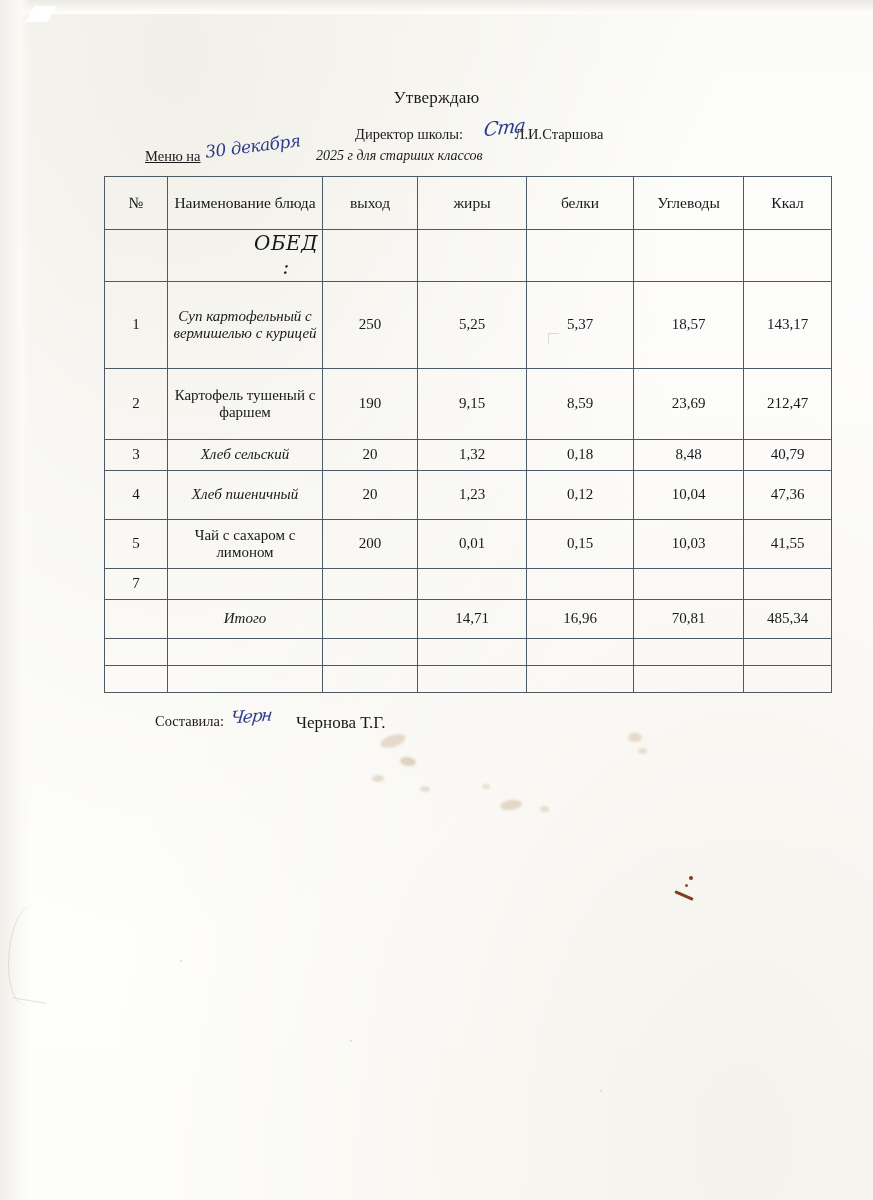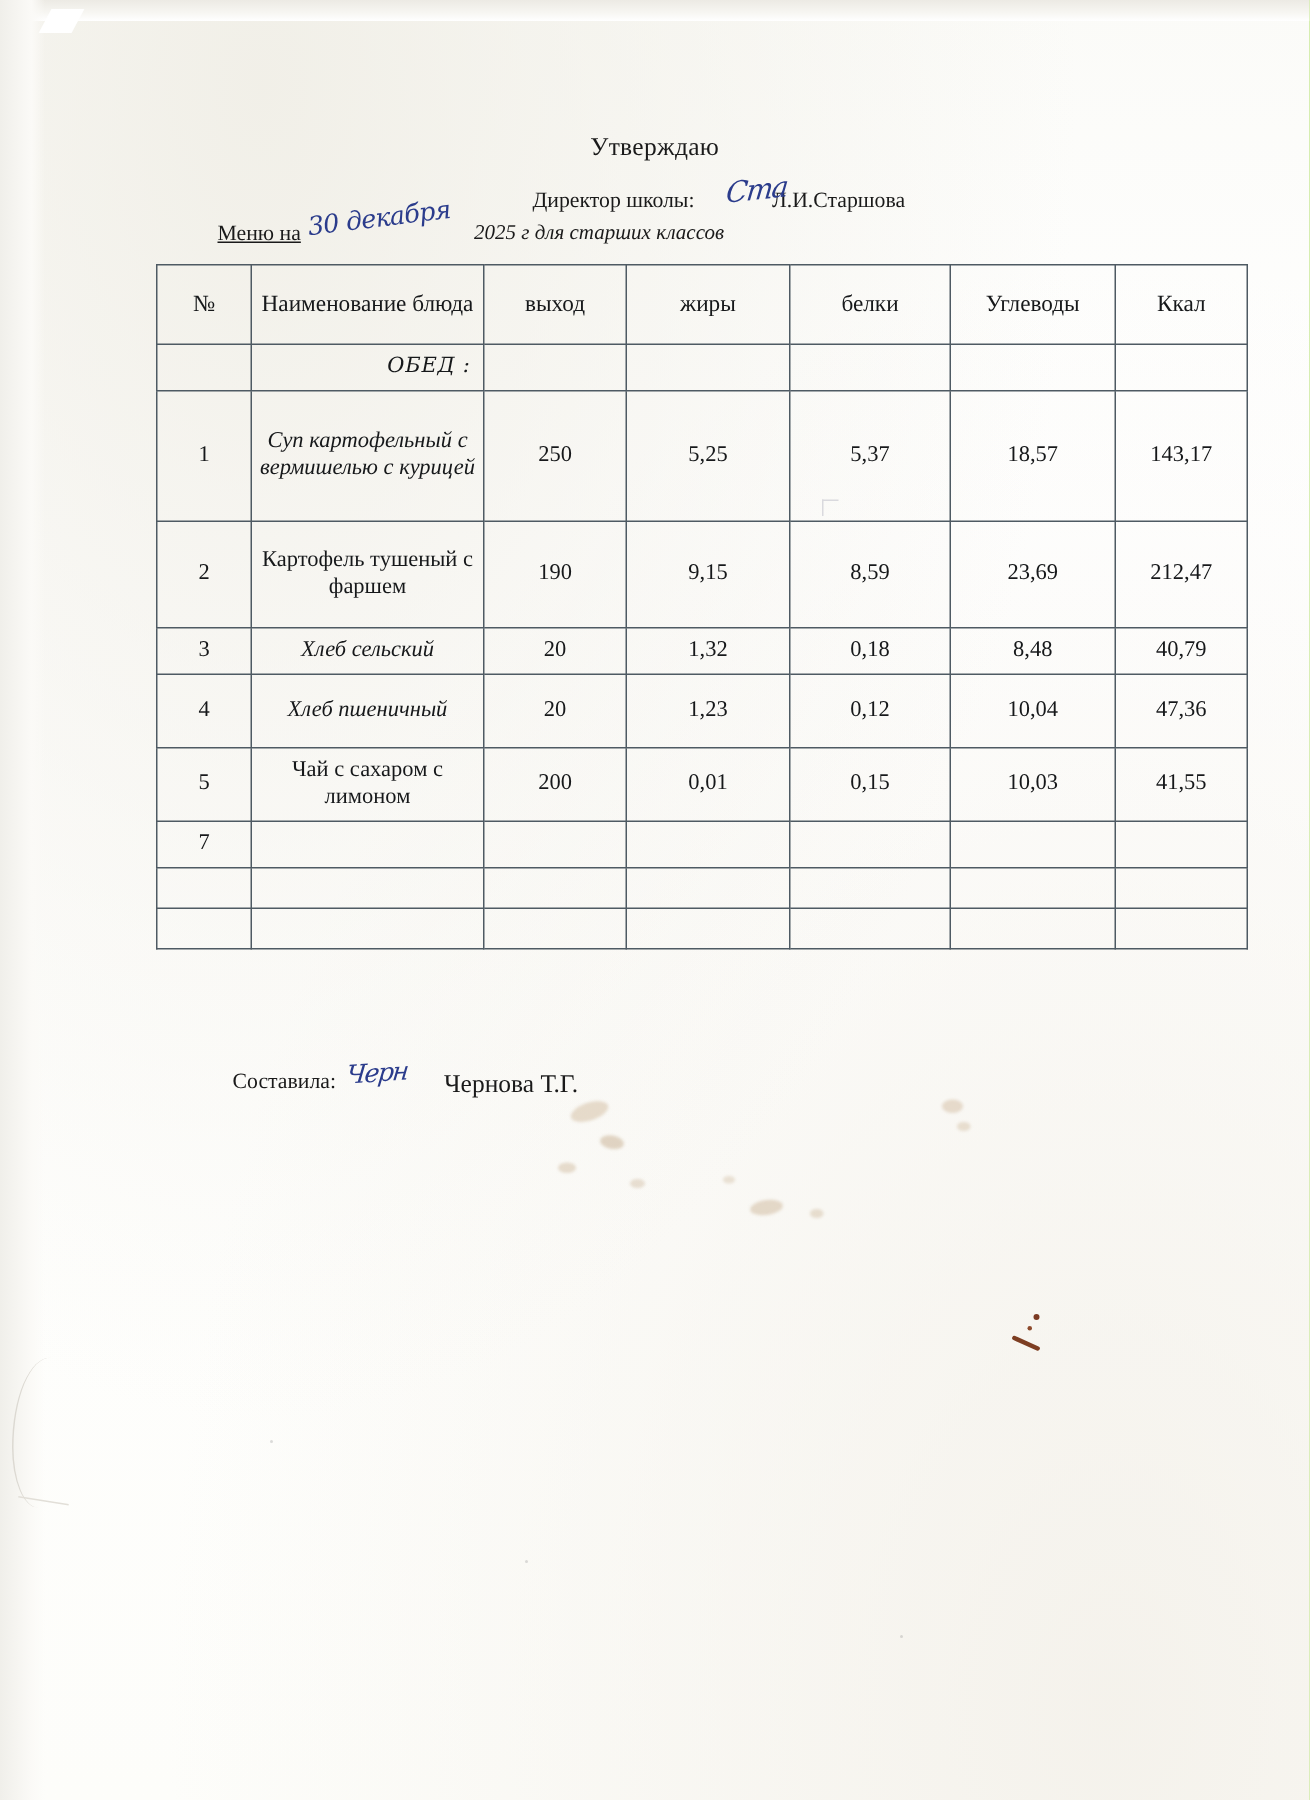--- a/index.html
+++ b/index.html
@@ -13,21 +13,21 @@
     position: relative;
     font-family: "Liberation Serif", serif;
     color: #1a1a1a;
     overflow: hidden;
   }
 
   
   .page {
     position: absolute;
     inset: 0;
-    background: #84cc16;
+    background: #fdba74;
   }
   .page::before {
     content: "";
     position: absolute;
     inset: 0;
     background:
       radial-gradient(ellipse at 20% 5%, rgba(240,238,230,0.9) 0%, rgba(255,255,255,0) 55%),
       radial-gradient(ellipse at 85% 95%, rgba(243,240,233,0.85) 0%, rgba(255,255,255,0) 60%),
       linear-gradient(180deg, #fbfbf8 0%, #ffffff 30%, #fdfdfa 100%);
     pointer-events: none;
@@ -147,21 +147,21 @@
   col.c-prot  { width: 107px; }
   col.c-carb  { width: 110px; }
   col.c-kcal  { width: 88px; }
 
   .r-section td { height: 26px; text-align: left; }
   .obed {
     display: inline-block;
     margin-left: 82px;
     font-family: "DejaVu Serif", serif;
     font-style: italic;
-    font-size: 14px;
+    font-size: 20px;
     letter-spacing: 0.5px;
     color: #16181a;
   }
   .r-dish td { height: 22px; }
   .dish-tall td { height: 82px; }
   .dish-mid td  { height: 66px; }
   .dish-two td  { height: 44px; }
   .dish-one td  { height: 26px; }
   .r-empty td { height: 26px; }
   .r-total td { height: 34px; }
@@ -371,20 +371,29 @@
         <tr class="r-empty">
           <td>7</td>
           <td class="name-cell"></td>
           <td></td>
           <td></td>
           <td></td>
           <td></td>
           <td></td>
         </tr>
 
+        <tr class="r-total">
+          <td></td>
+          <td class="name-cell">Итого</td>
+          <td></td>
+          <td>14,71</td>
+          <td>16,96</td>
+          <td>70,81</td>
+          <td>485,34</td>
+        </tr>
 
         <tr class="r-blank">
           <td></td>
             <td></td>
           <td></td>
             <td></td>
           <td></td>
             <td></td>
           <td></td>
         </tr>

